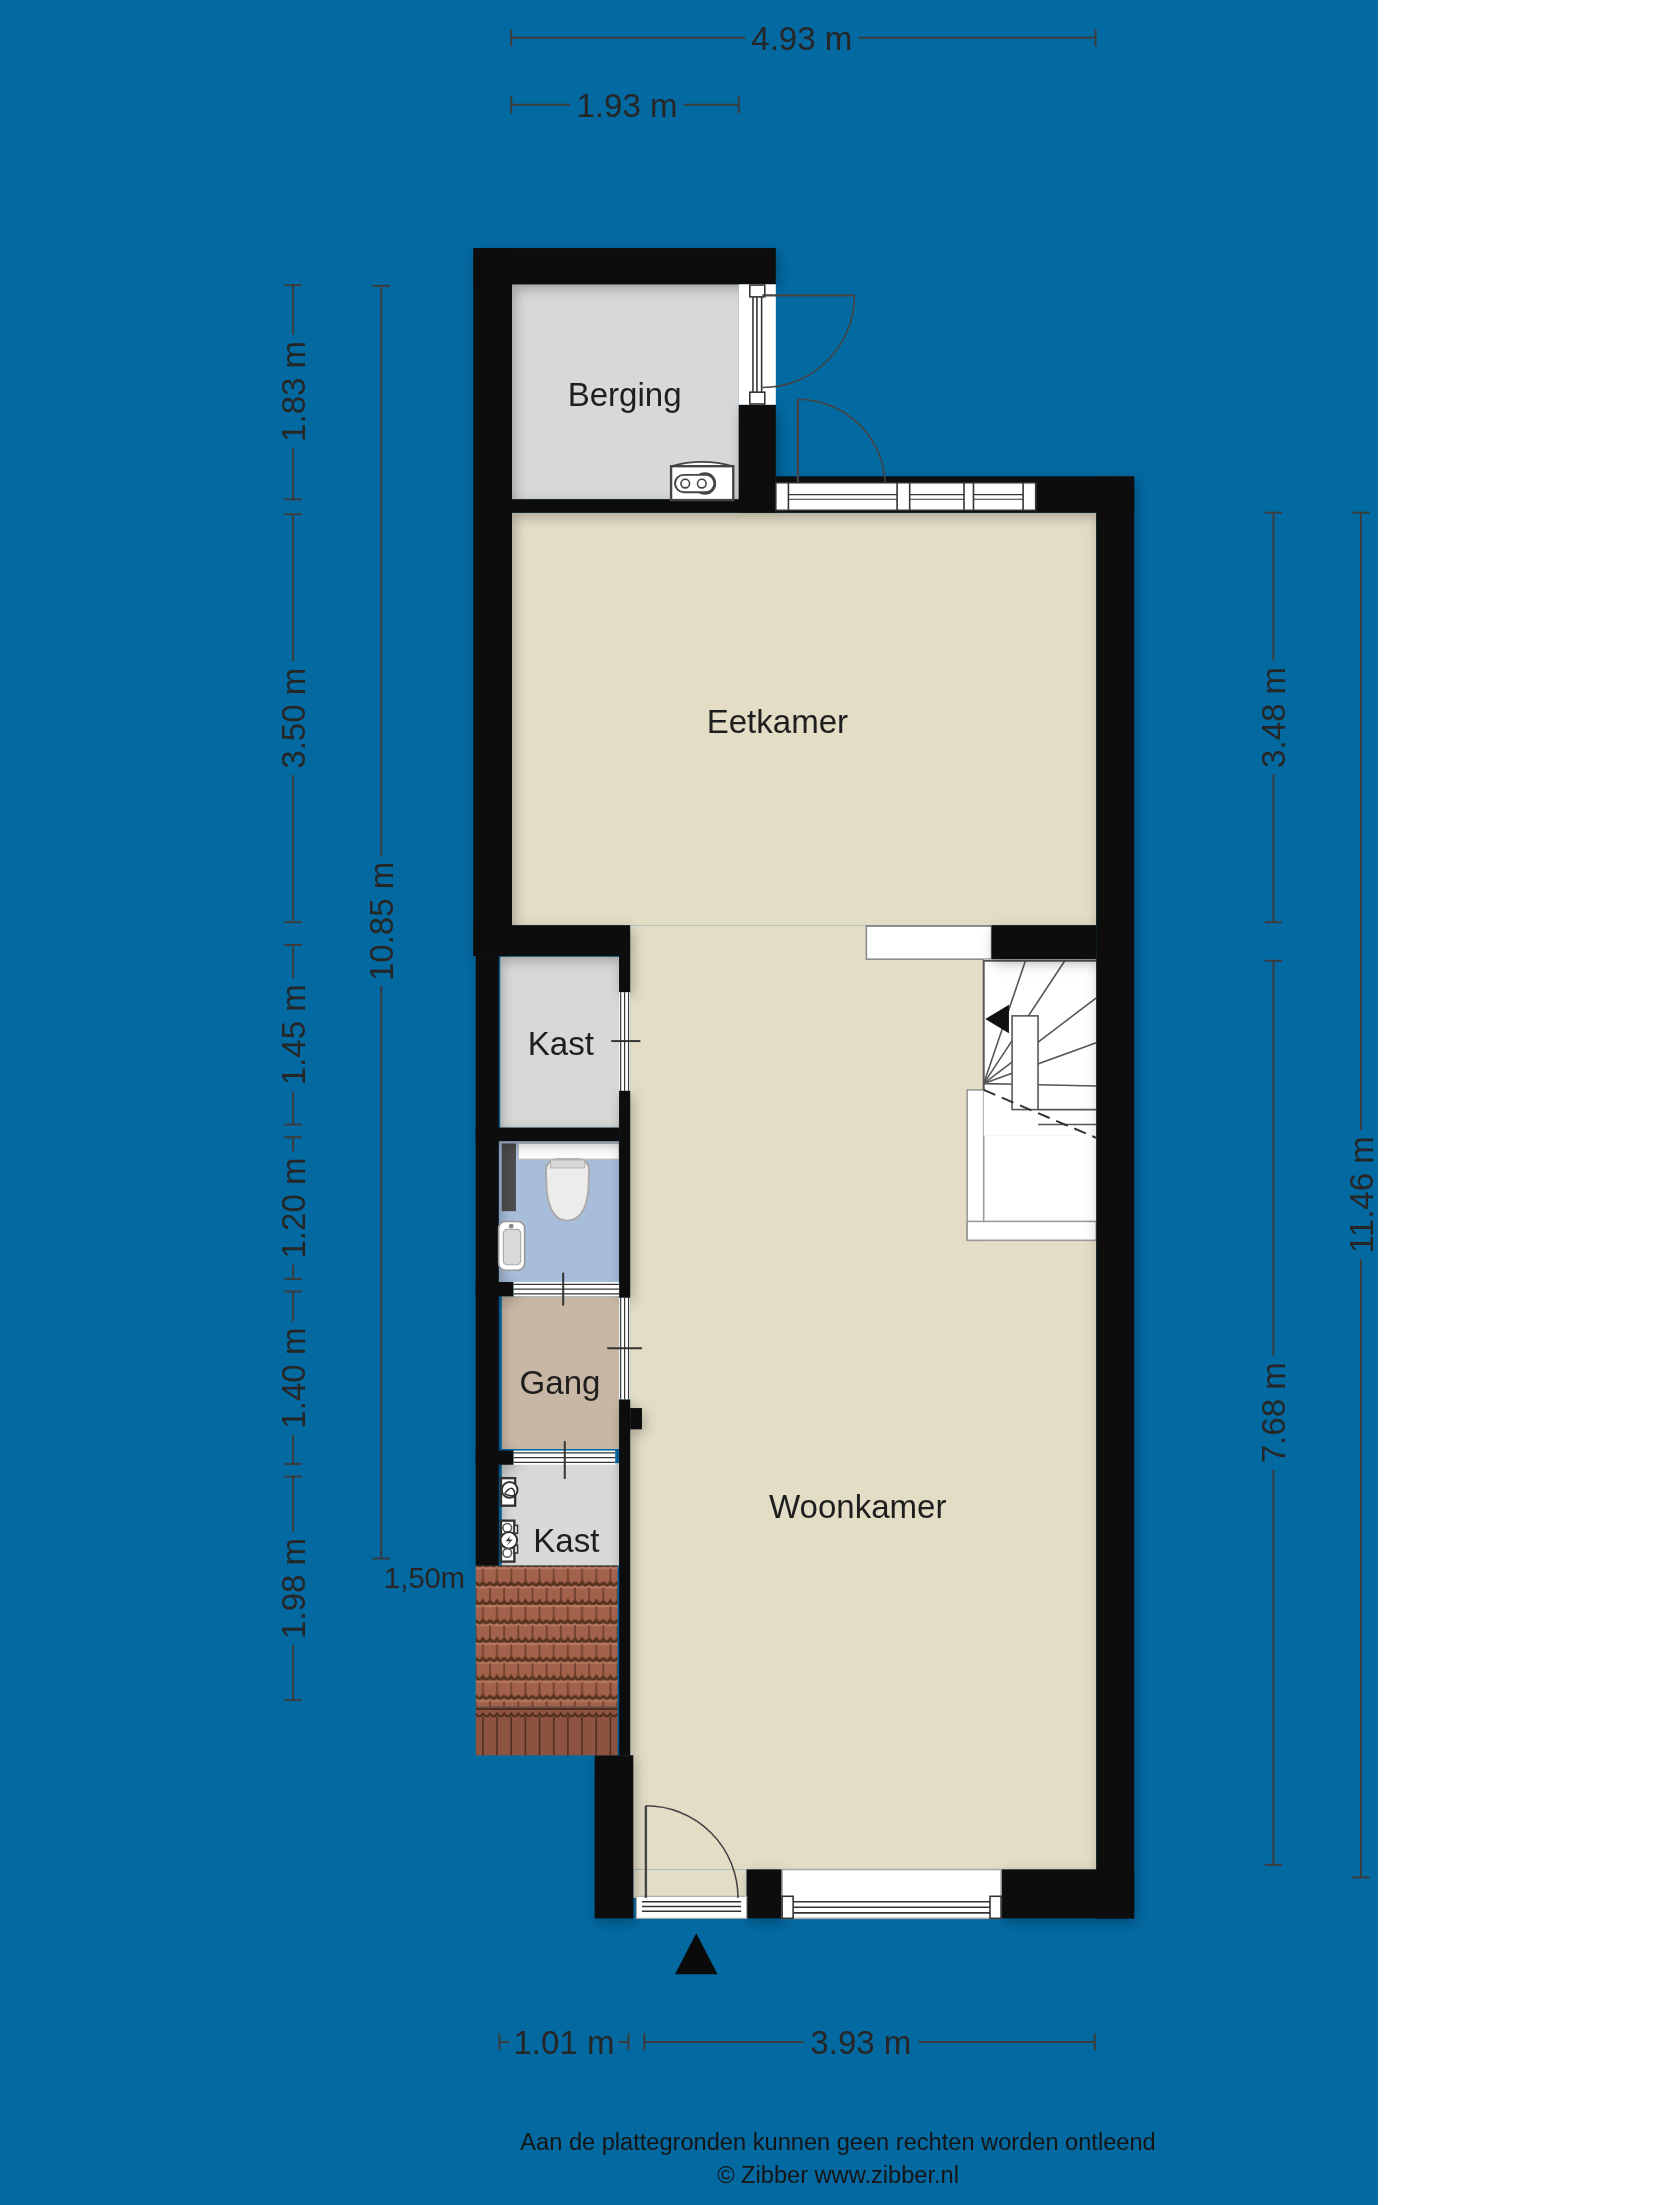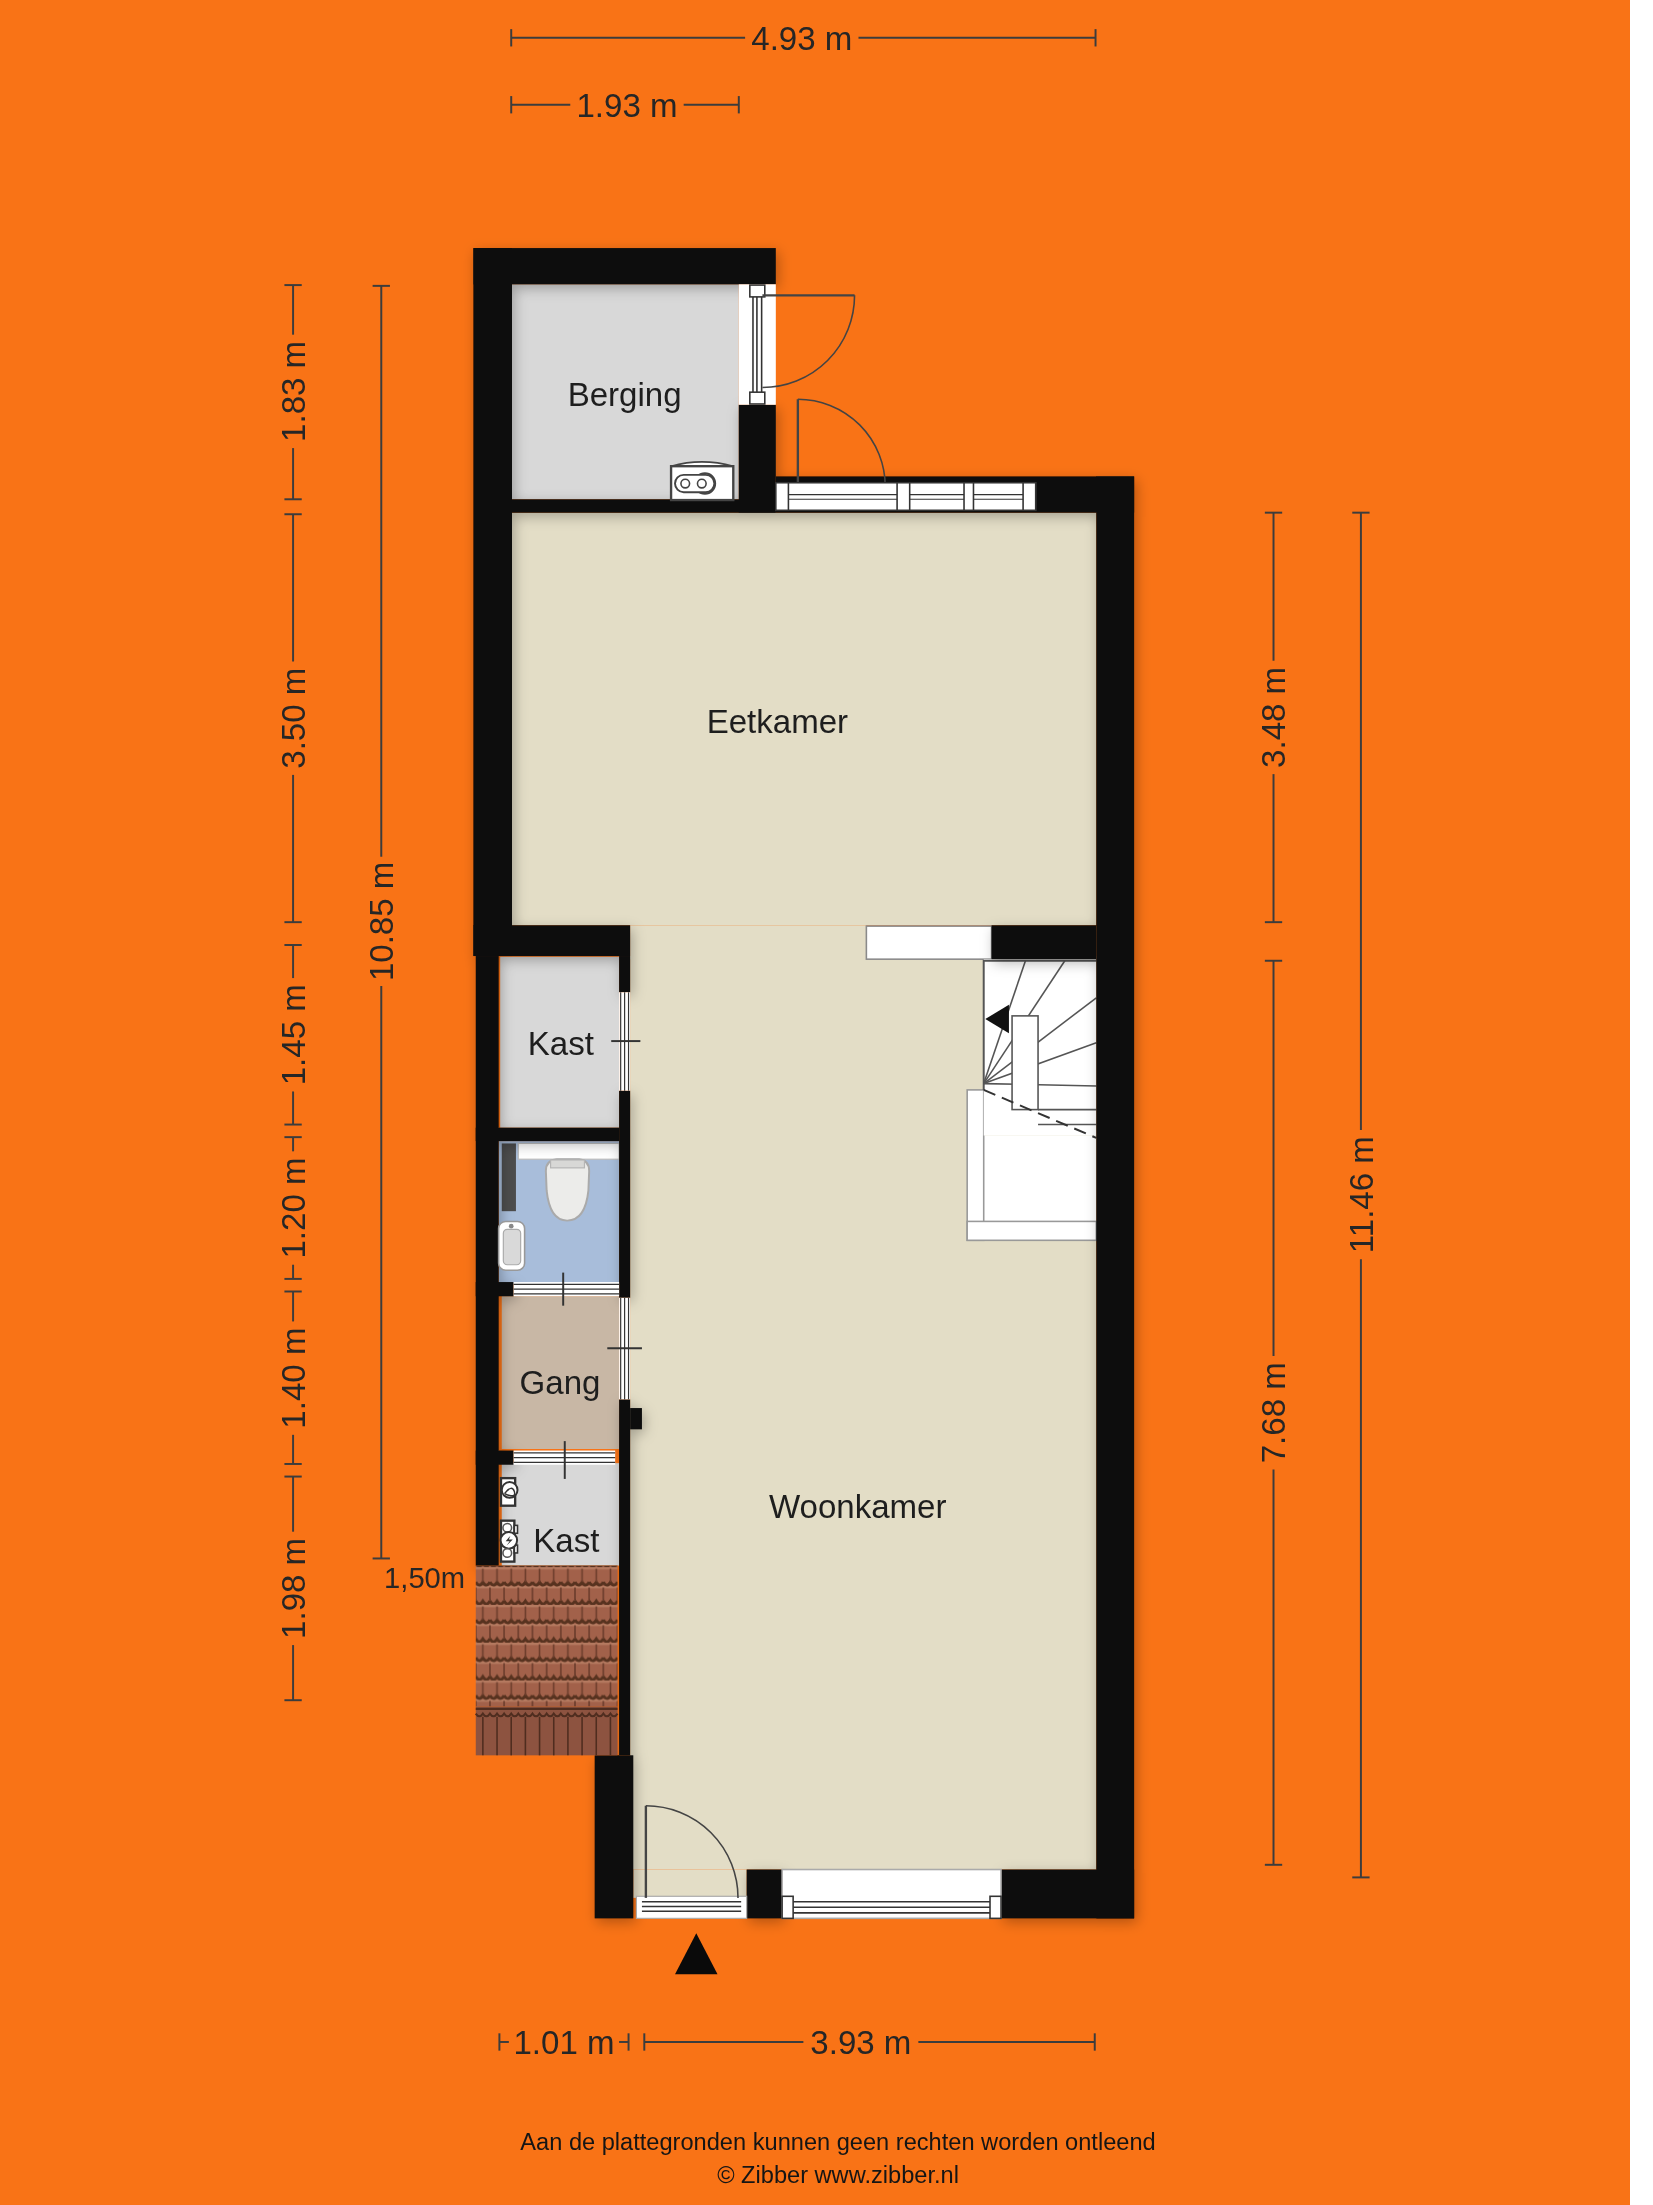--- a/index.html
+++ b/index.html
@@ -1,16 +1,16 @@
 <!DOCTYPE html>
 <html style="font-size:12.6px"><head>
 <meta charset="utf-8">
 <style>
 html,body{margin:0;padding:0;background:#ffffff}
-#page{position:relative;width:1630px;height:2205px;background:#f97316;overflow:hidden}
+#page{position:relative;width:1378px;height:2205px;background:#0369a1;overflow:hidden}
 text{font-family:"Liberation Sans",sans-serif;fill:#1e1e1e}
 .dim{font-size:42px;fill:#262626}
 .room{font-size:42px}
 .foot{font-size:30px;fill:#151515}
 </style>
 </head>
 <body>
 <div id="page">
 <svg width="1654" height="2205" viewBox="0 0 2100 2800" xmlns="http://www.w3.org/2000/svg">
 <defs>

